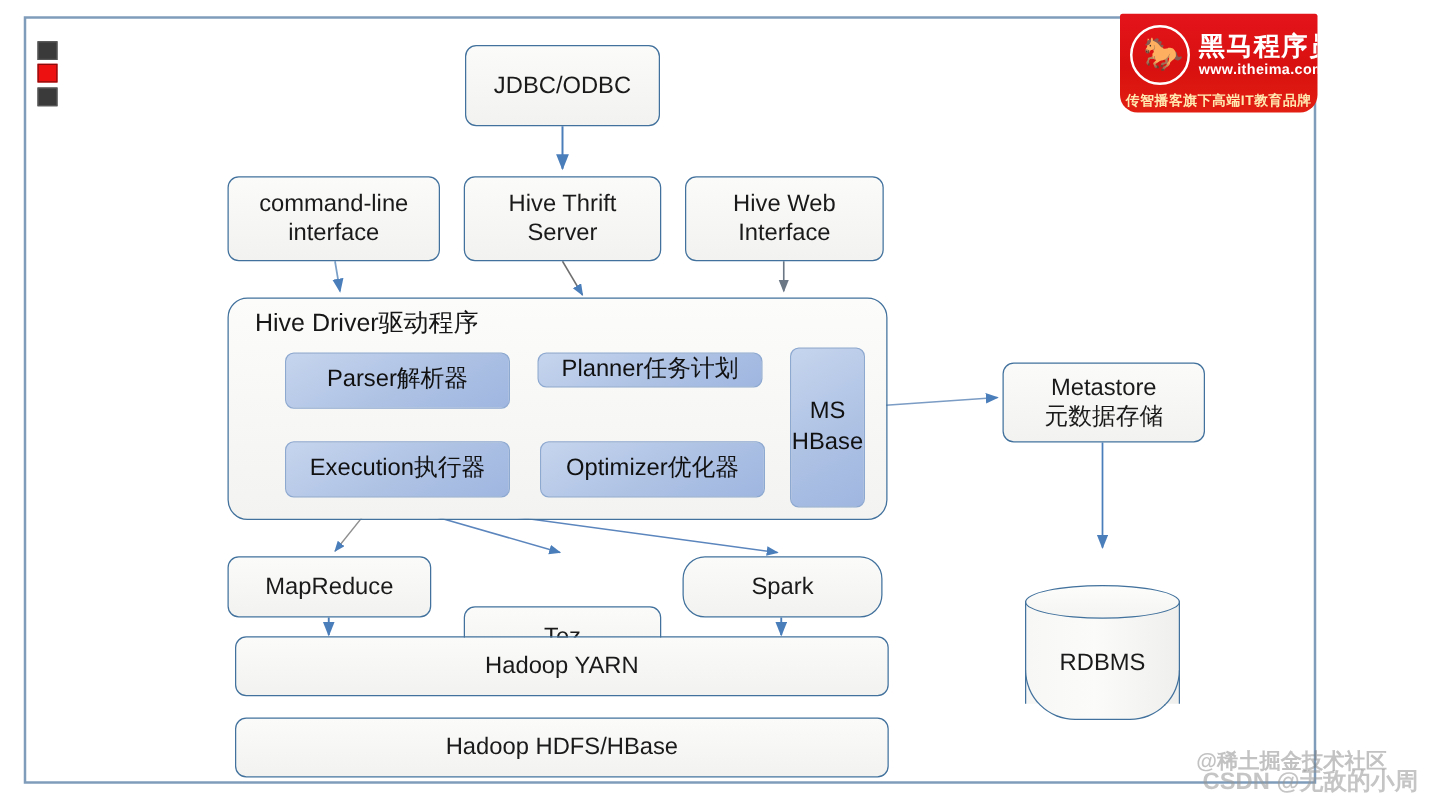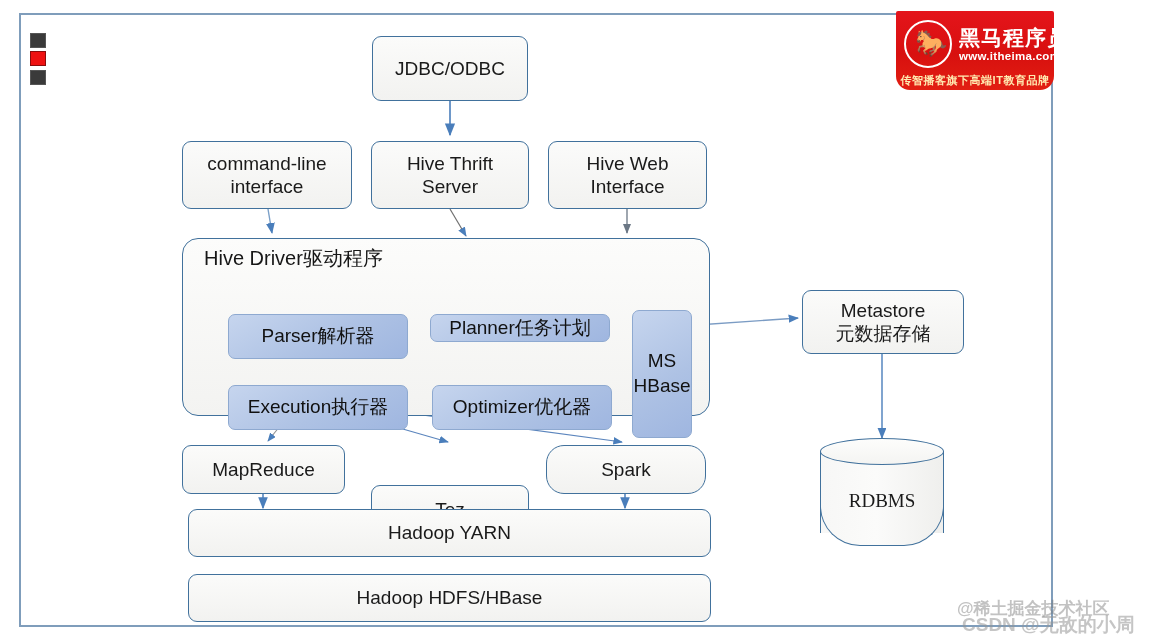--- a/index.html
+++ b/index.html
@@ -78,21 +78,20 @@
     background: linear-gradient(150deg, #c6d5ee 0%, #aec2e4 55%, #9fb6e0 100%);
     color: #111;
     display: flex;
     align-items: center;
     justify-content: center;
     text-align: center;
     font-size: 19px;
     line-height: 1.2;
     z-index: 4;
     white-space: pre-line;
-    margin-top: 32px;
   }
 
   
   .driver-box {
     position: absolute;
     left: 182px;
     top: 238px;
     width: 528px;
     height: 178px;
     box-sizing: border-box;
@@ -123,25 +122,24 @@
     justify-content: center;
     font-size: 19px;
     color: #1a1a1a;
     z-index: 3;
   }
 
   
   .cylinder {
     position: absolute;
     left: 820px;
-    top: 438px;
+    top: 468px;
     width: 100px;
     height: 108px;
     z-index: 3;
-    font-family: Liberation Serif, serif;
   }
   .cyl-body {
     position: absolute;
     left: 0; top: 13px;
     width: 124px; height: 82px;
     box-sizing: border-box;
     border-left: 1.5px solid #41719c;
     border-right: 1.5px solid #41719c;
     background: linear-gradient(90deg,#f7f7f6 0%, #fbfbfa 45%, #efefed 100%);
   }

